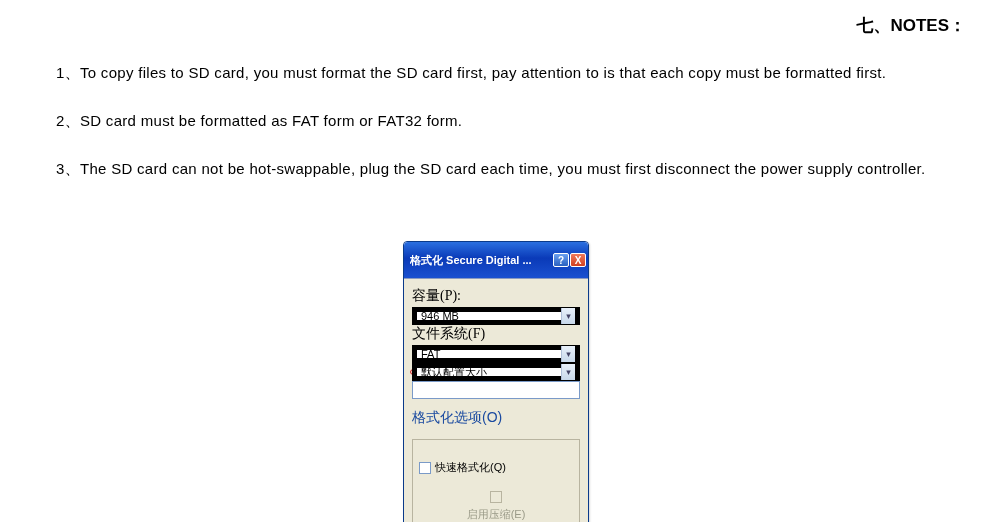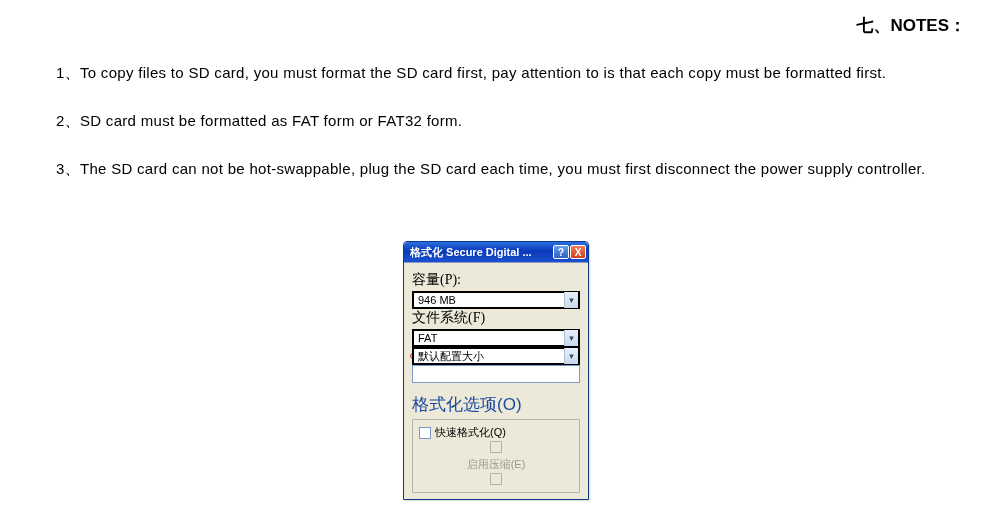--- a/index.html
+++ b/index.html
@@ -35,21 +35,21 @@
   }
   .dialog {
     width: 186px;
     border: 1px solid #0a3a8a;
     border-radius: 4px 4px 0 0;
     font-family: "SimSun", Tahoma, sans-serif;
     font-size: 12px;
     box-shadow: 1px 1px 2px rgba(0,0,0,0.15);
   }
   .titlebar {
-    height: 20px;
+    height: 36px;
     background: linear-gradient(to bottom, #2a6fe0 0%, #0a3ab8 45%, #1a50d0 100%);
     display: flex;
     align-items: center;
     justify-content: space-between;
     padding: 0 2px 0 6px;
     border-radius: 4px 4px 0 0;
   }
   .titlebar-text {
     color: #fff;
     font-size: 11px;
@@ -76,21 +76,21 @@
   }
   .lbl {
     font-size: 14px;
     color: #000;
     margin-bottom: 2px;
     font-family: Liberation Serif, serif;
   }
   .combo {
     width: 100%;
     height: 18px;
-    border: 2px solid #000000;
+    border: 5px solid #000000;
     background: #fff;
     display: flex;
     align-items: center;
     justify-content: space-between;
     padding-left: 4px;
     font-size: 11px;
     position: relative;
   }
   .combo .arrow {
     width: 14px; height: 16px;
@@ -100,34 +100,34 @@
     font-size: 9px; color: #446;
   }
   .textbox {
     width: 100%;
     height: 18px;
     border: 1px solid #7a9ac8;
     background: #fff;
   }
   .options-title {
     color: #1a4aa0;
-    font-size: 17px;
+    font-size: 14px;
     margin-top: 10px;
-    margin-bottom: 3px;
+    margin-bottom: 12px;
   }
   .groupbox {
     border: 1px solid #b8b4a0;
     padding: 4px 6px 6px 6px;
     background: #ece9d8;
   }
   .chk-row {
     display: flex; align-items: center;
     gap: 4px;
     font-size: 11px;
-    margin: 1px 0;
+    margin: 16px 0;
   }
   .chkbox {
     width: 12px; height: 12px;
     border: 1px solid #7a9ac8;
     background: #fff;
     flex-shrink: 0;
   }
   .chk-disabled { color: #9a9a88; flex-direction: column; }
   .chk-disabled .chkbox { background: #ece9d8; border-color: #b8b4a0; }
   

